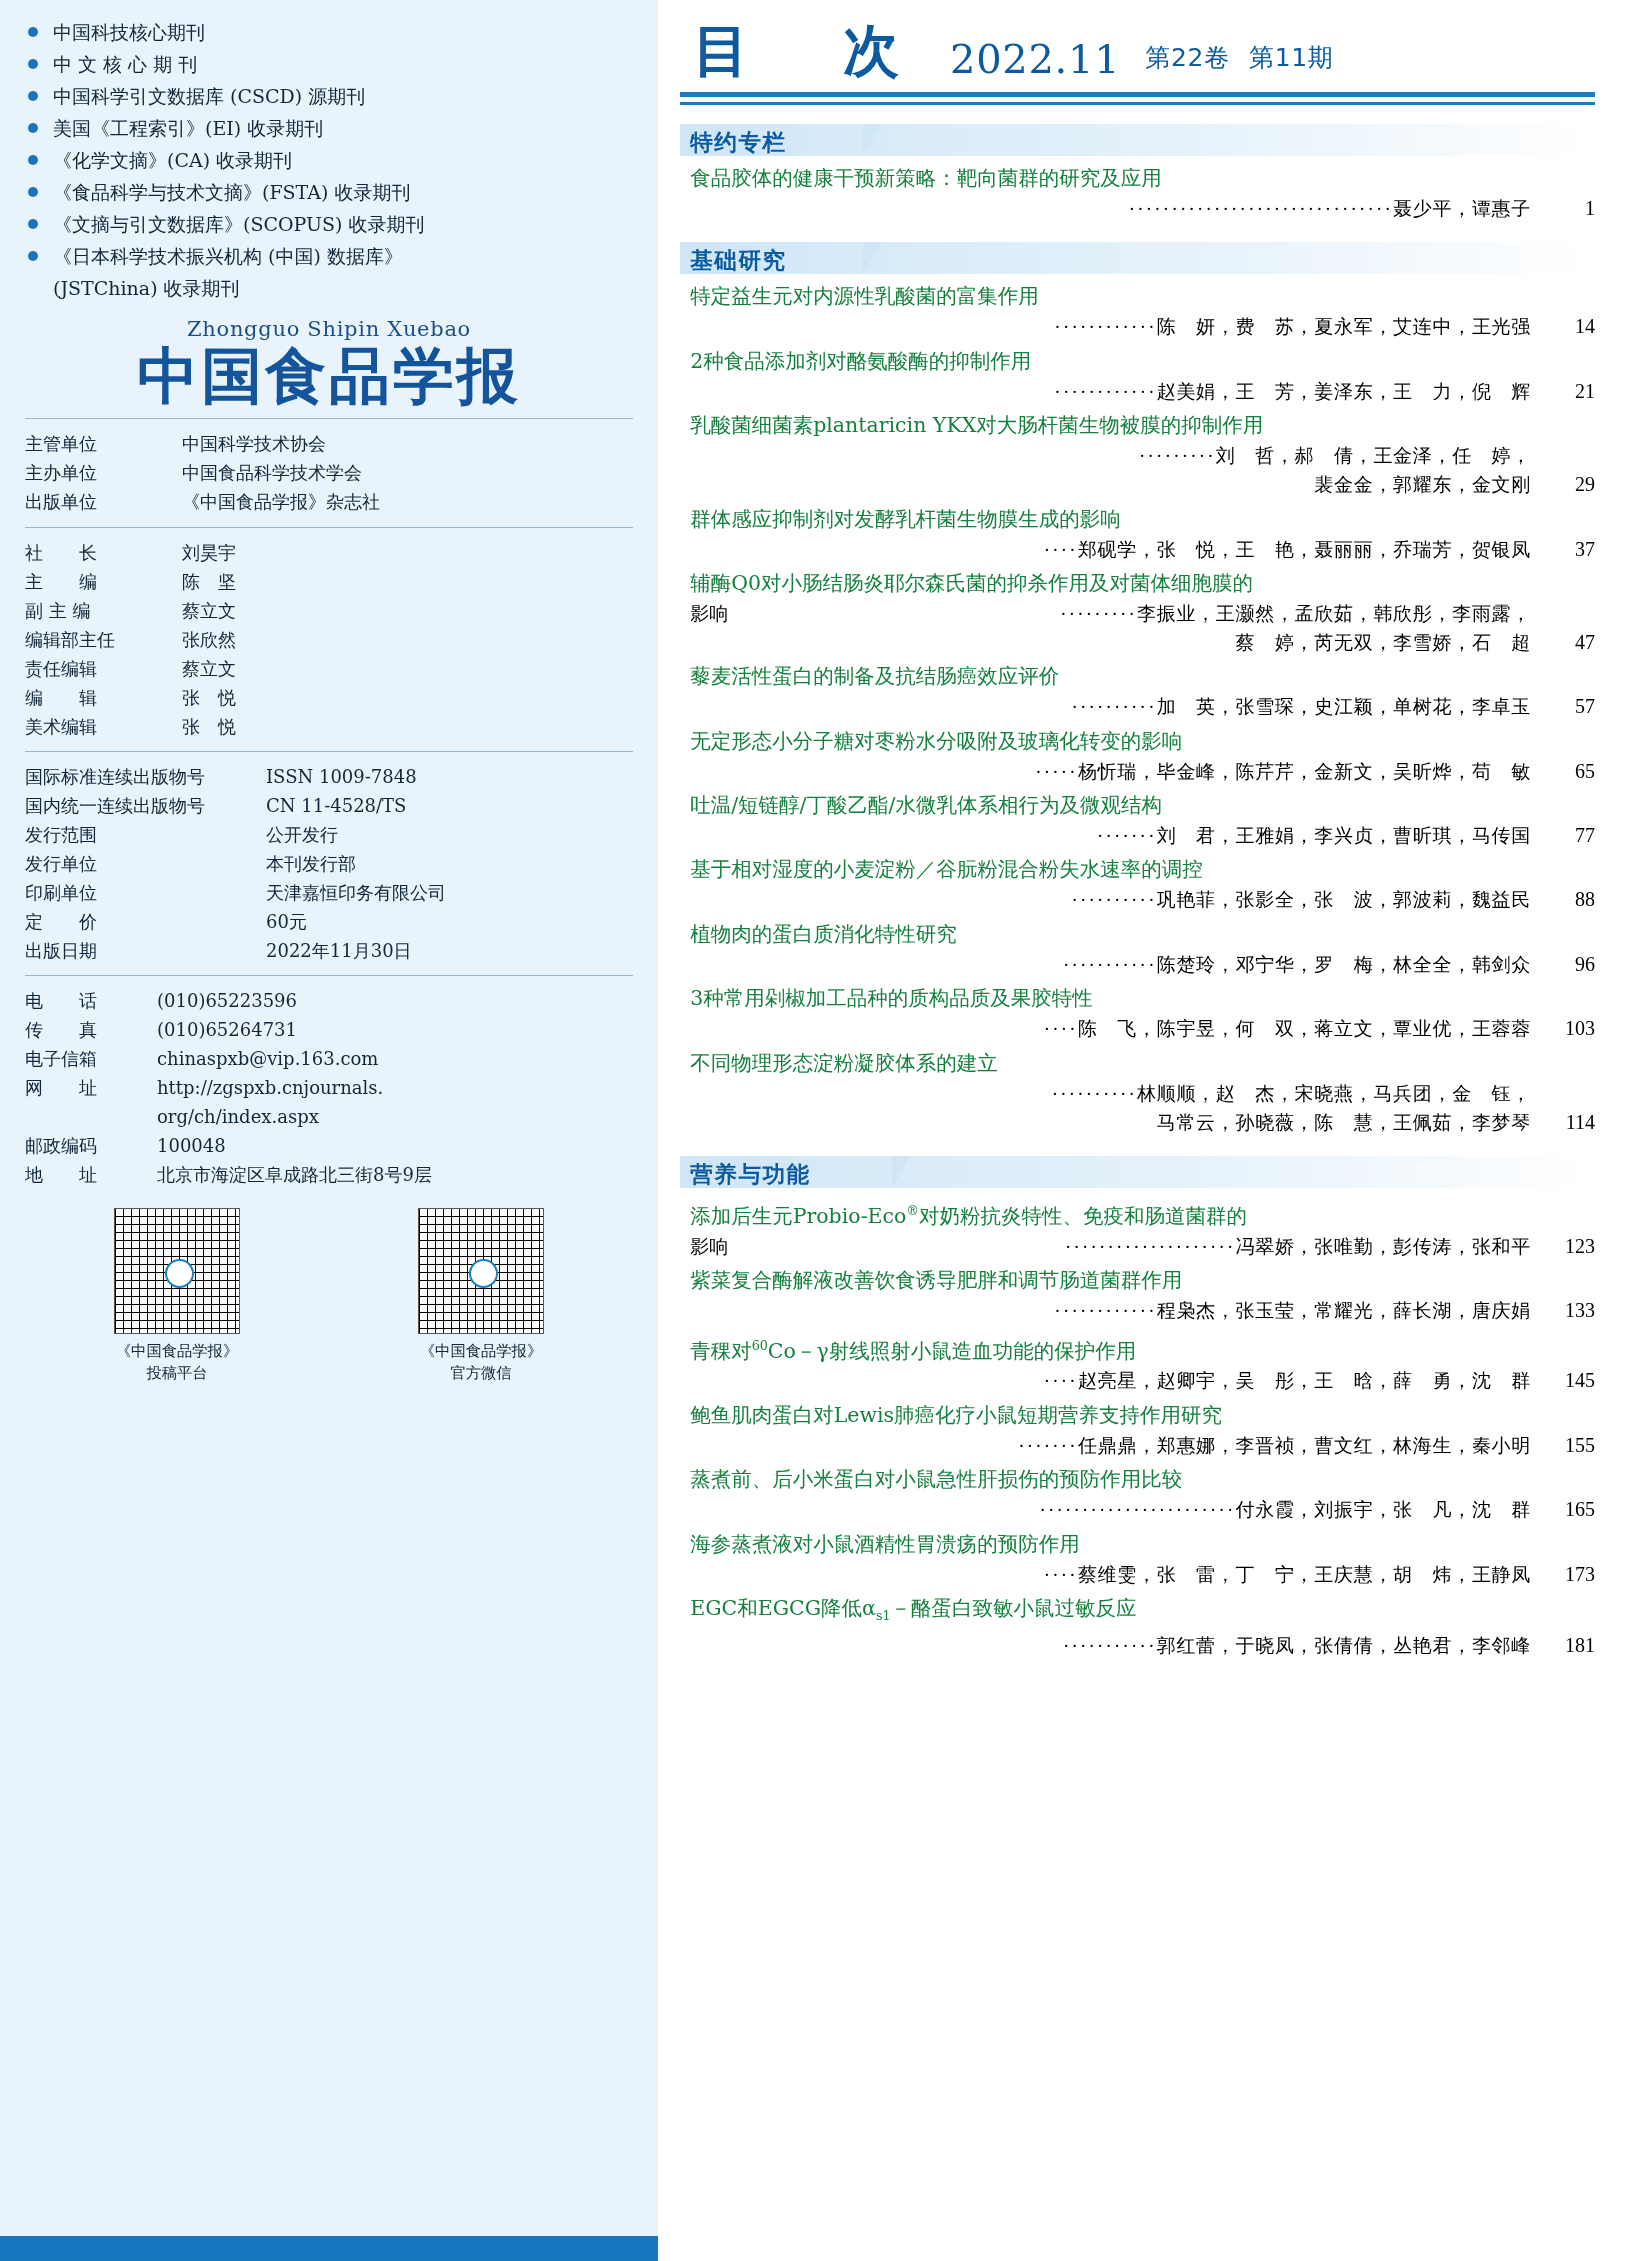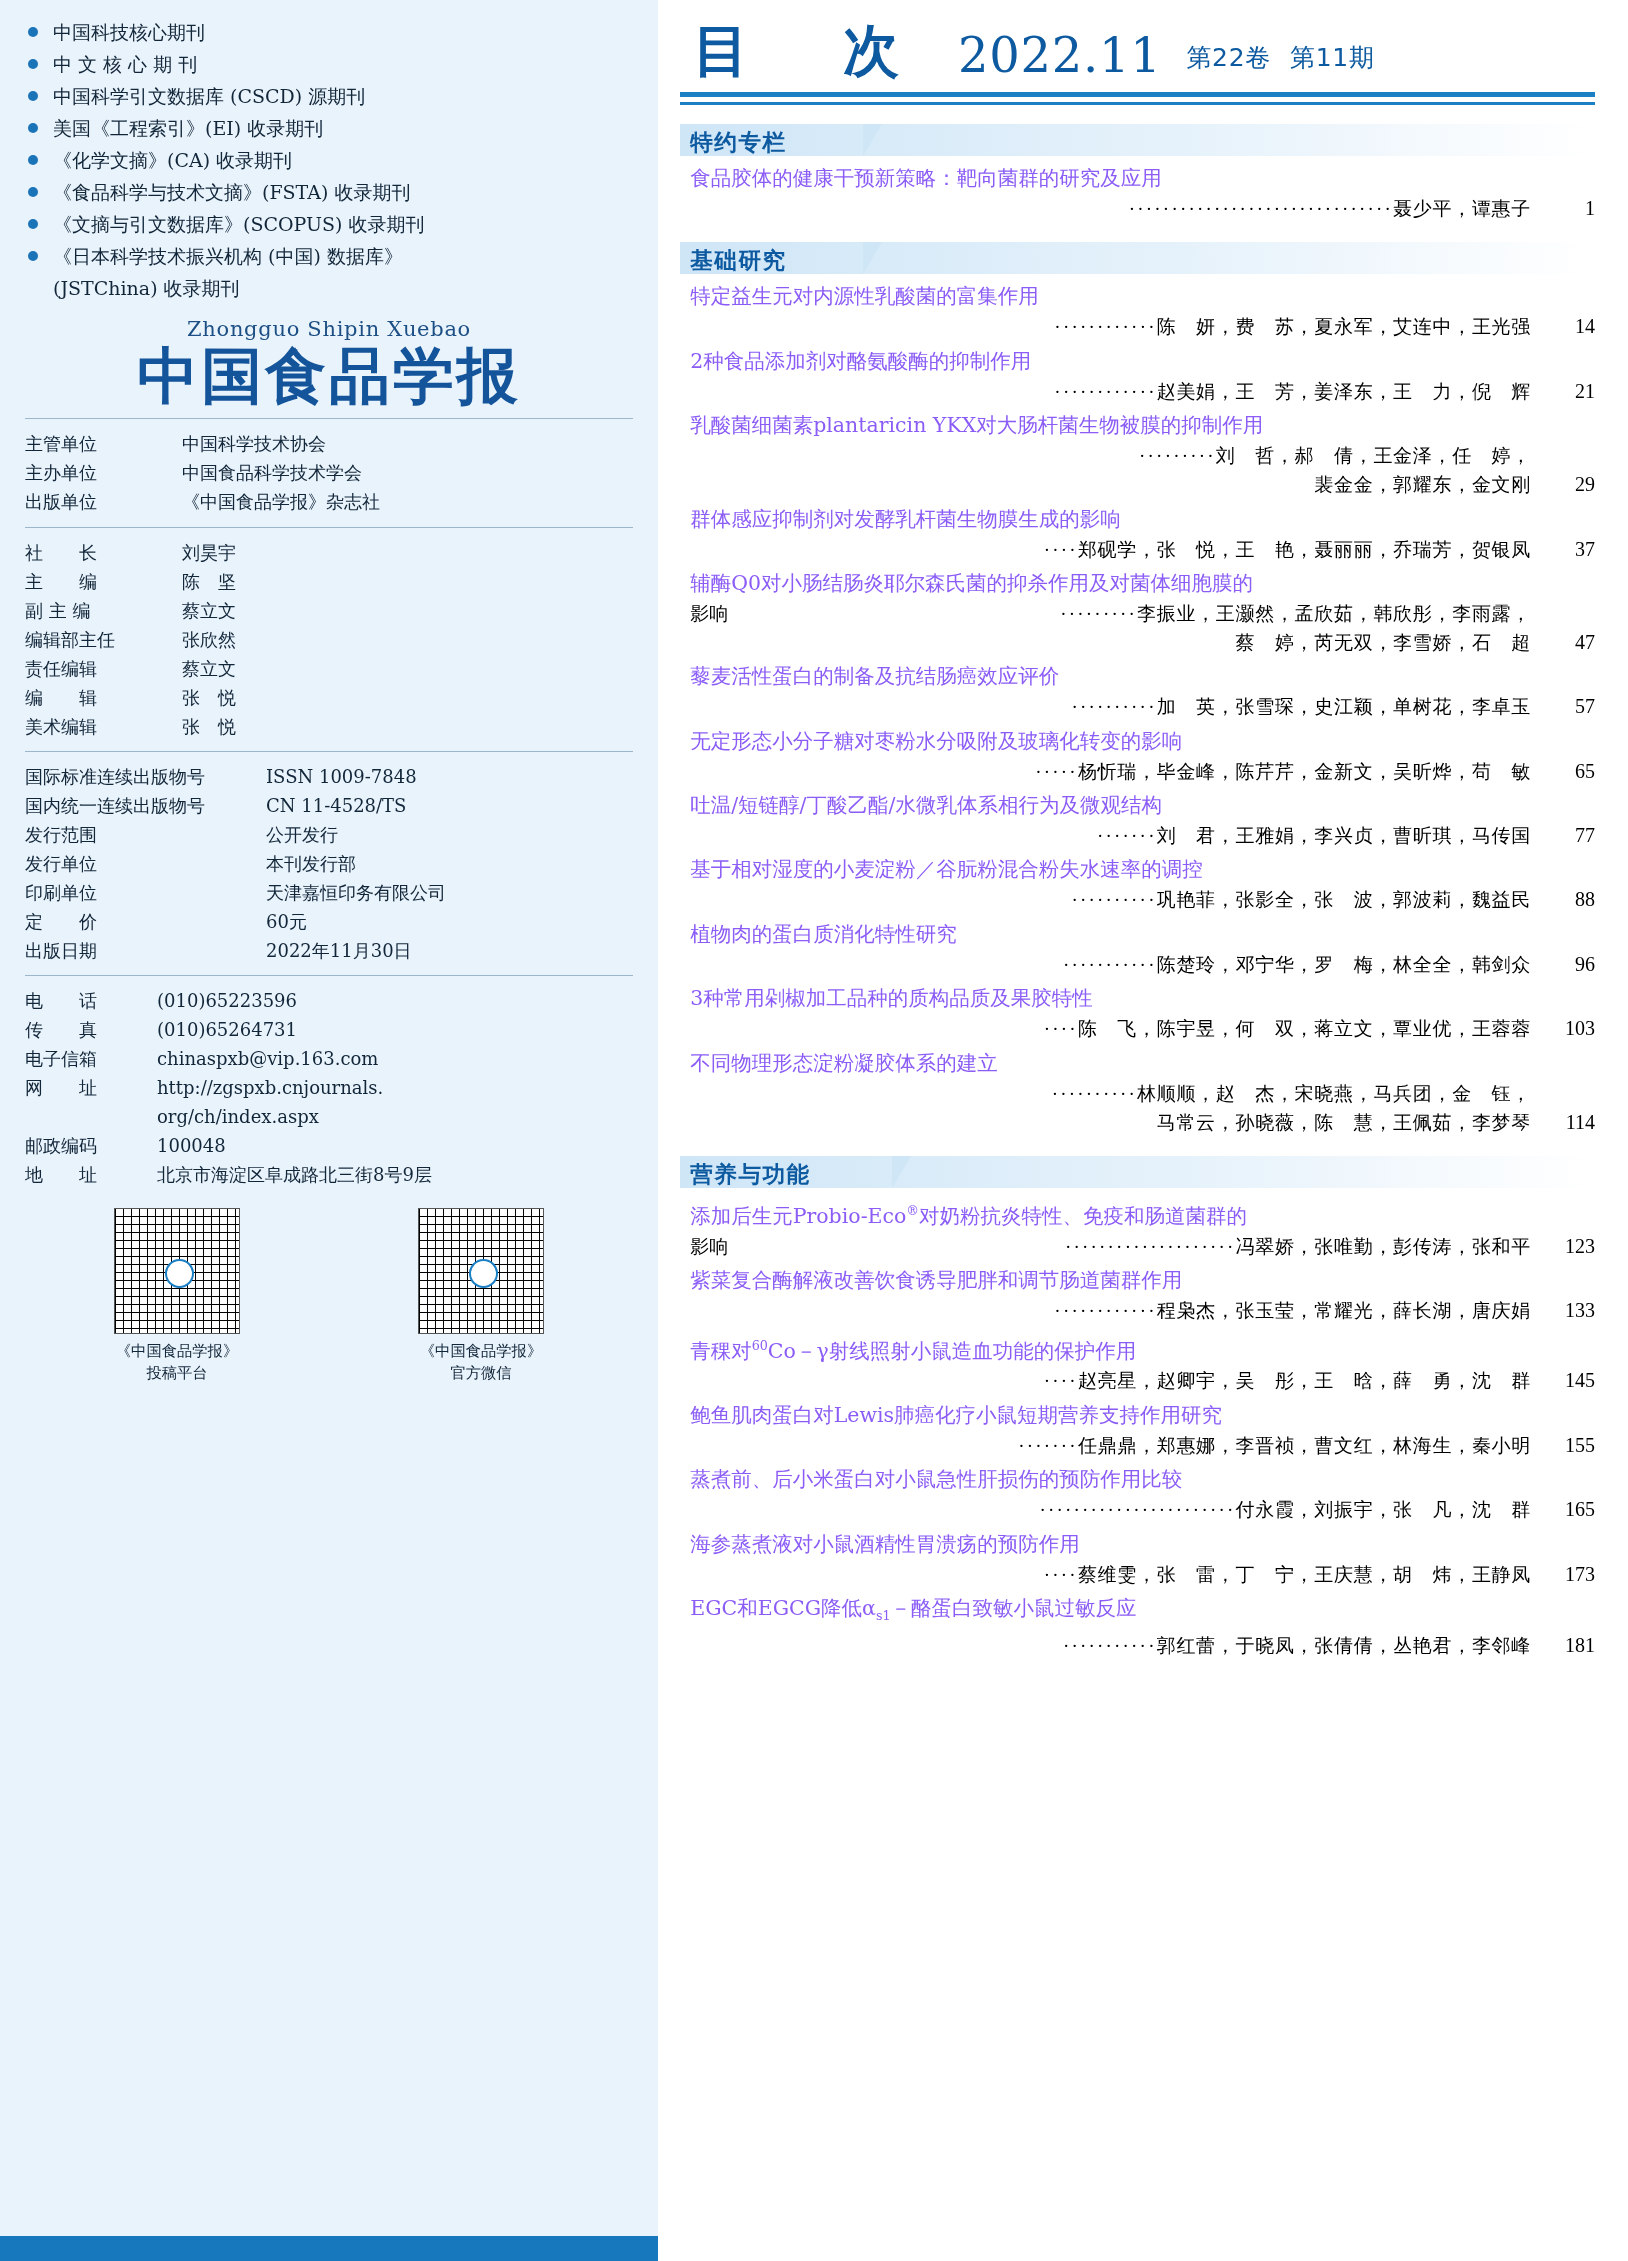--- a/index.html
+++ b/index.html
@@ -75,21 +75,21 @@
   .masthead{
     display:flex;align-items:flex-end;padding-top:23.4px;padding-left:13px;
   }
   .mu{
     font-family:"DejaVu Sans","Liberation Sans",sans-serif;
     font-size:56px;font-weight:bold;color:#0d5aa0;letter-spacing:19px;
     line-height:1;
   }
   .year{
     font-family:"DejaVu Serif","Liberation Serif",serif;
-    font-size:48px;color:#0d5aa0;margin-left:40px;letter-spacing:0.7px;line-height:1;
+    font-size:40px;color:#0d5aa0;margin-left:32px;letter-spacing:0.7px;line-height:1;
   }
   .vol{
     font-family:"DejaVu Sans","Liberation Sans",sans-serif;
     font-size:25px;color:#0d5aa0;margin-left:25px;margin-bottom:5.1px;letter-spacing:0.7px;
   }
   .vol2{margin-left:19px;}
   .blue-rule{height:5.1px;background:#1b7fc4;margin:13px 0 0 0;}
   .blue-rule.thin{height:2.9px;background:#1b7fc4;margin-top:4.4px;}
 
   .sec-head{
@@ -104,21 +104,21 @@
     font-family:"DejaVu Sans","Liberation Sans",sans-serif;
     font-size:22.6px;font-weight:bold;color:#0d5aa0;letter-spacing:1.5px;
   }
   .sec-head .tri{
     position:absolute;top:0;height:0;width:0;
     border-top:32px solid #cfe6f7;border-right:19px solid transparent;
   }
   .entry{margin:0 0 4.4px 0;padding-left:10.2px;}
   .e-title{
     font-family:"DejaVu Serif","Liberation Serif",serif;
-    font-size:20.5px;line-height:31px;color:#8b5cf6;
+    font-size:20.5px;line-height:31px;color:#15803d;
   }
   .e-line{
     display:flex;justify-content:space-between;
     font-family:Liberation Serif, serif;
     font-size:19px;line-height:29px;
   }
   .e-line .authors{
     flex:1;text-align:right;padding-right:13px;letter-spacing:0.7px;white-space:nowrap;overflow:hidden;
   }
   .e-line .pg{

